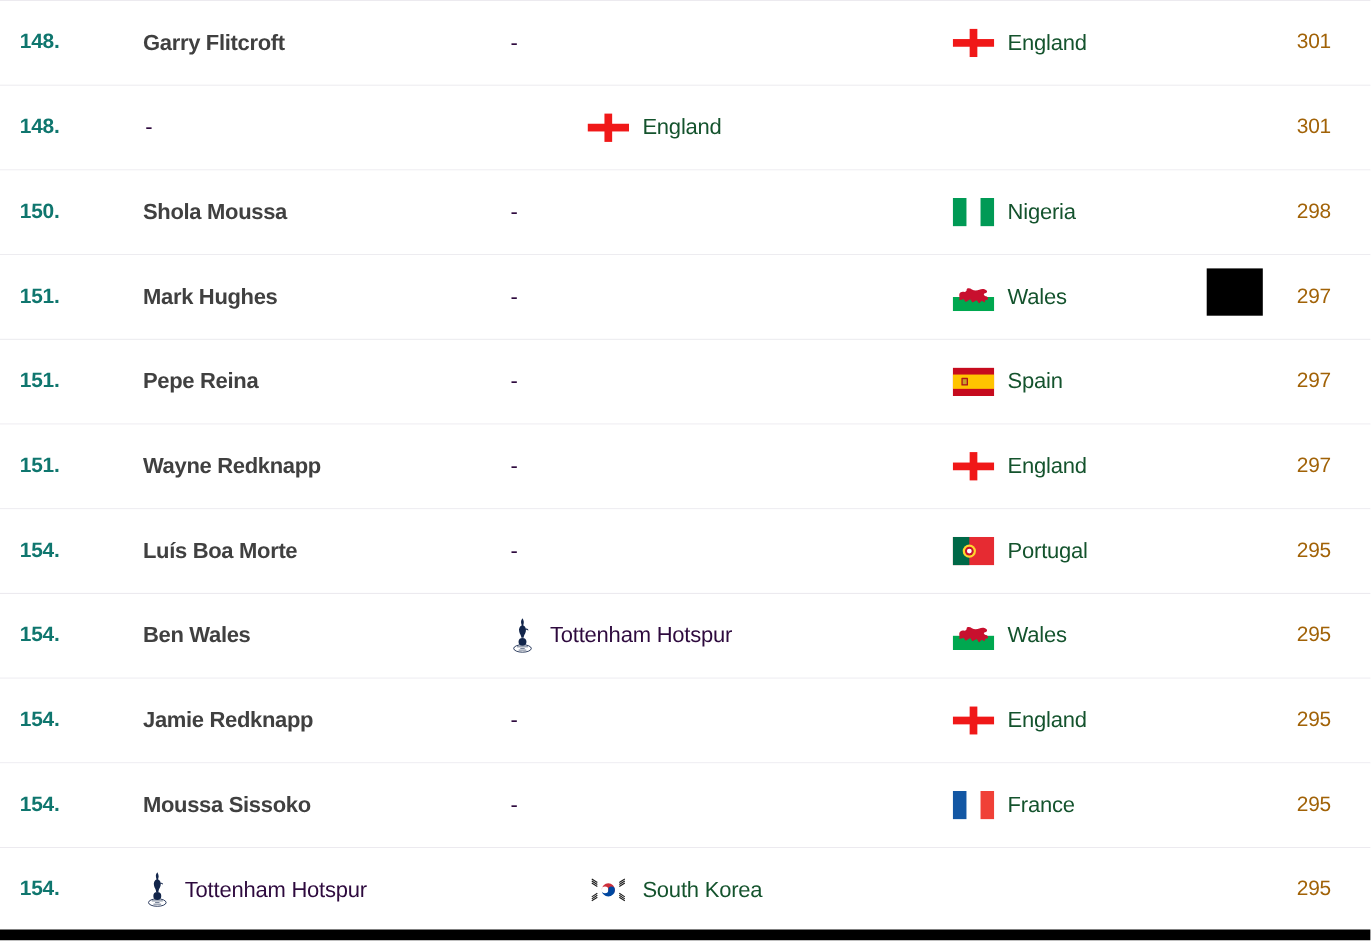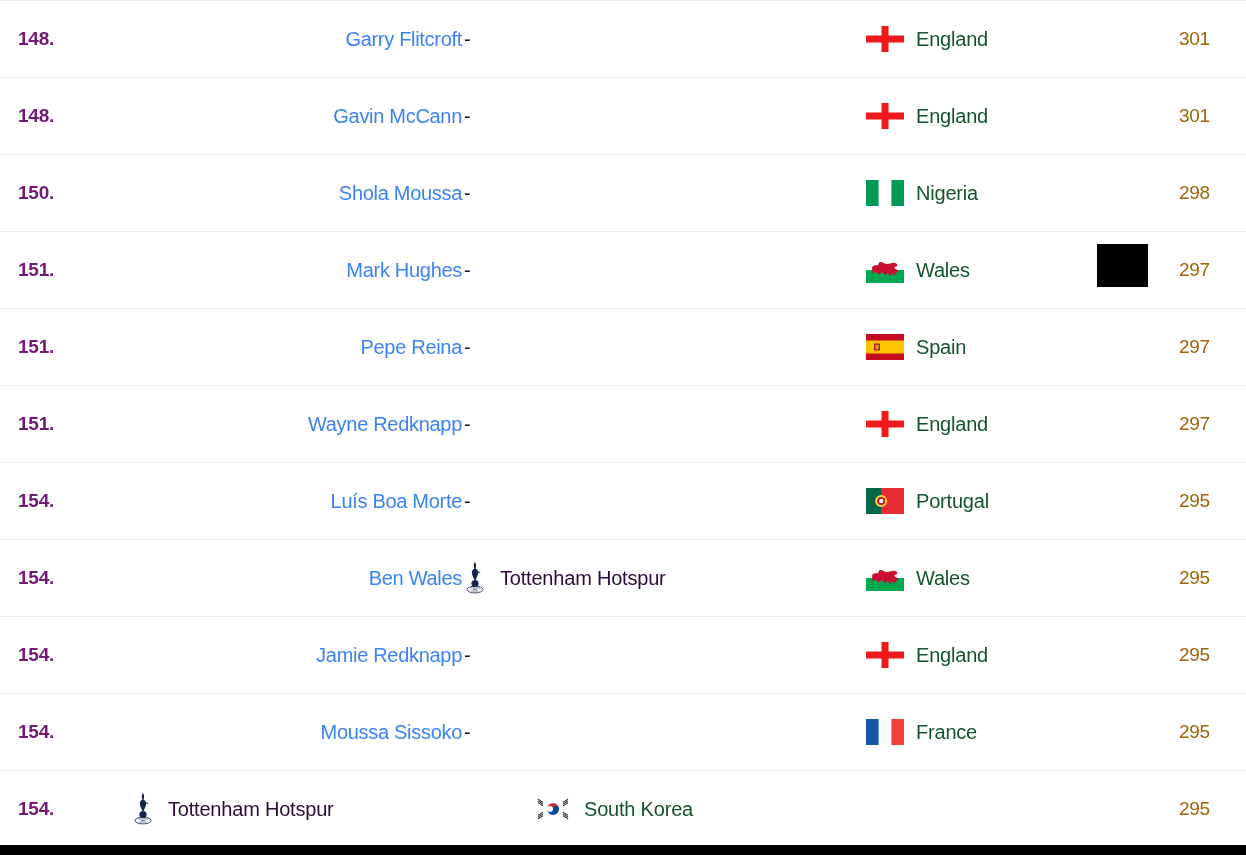--- a/index.html
+++ b/index.html
@@ -27,33 +27,32 @@
     height: 77px;
     width: 1246px;
     border-bottom: 1px solid #eceaef;
     background: #ffffff;
   }
   .c-rank {
     width: 130px;
     padding-left: 18px;
     font-size: 19px;
     font-weight: bold;
-    color: #701a75;
+    color: #0f766e;
     letter-spacing: -0.2px;
     flex: 0 0 130px;
   }
   .c-player {
     width: 332px;
     flex: 0 0 332px;
     font-size: 20px;
-    font-weight: normal;
-    color: #3b82f6;
+    font-weight: bold;
+    color: #404040;
     letter-spacing: -0.3px;
     white-space: nowrap;
-    text-align: right;
   }
   .c-club {
     width: 404px;
     flex: 0 0 404px;
     display: flex;
     align-items: center;
     font-size: 20px;
     color: #2e0a3e;
     letter-spacing: -0.2px;
     white-space: nowrap;
@@ -134,21 +133,20 @@
               <rect x="0" y="9.5" width="38" height="7" fill="#f01818"></rect>
               <rect x="15.5" y="0" width="7" height="26" fill="#f01818"></rect>
             </svg>
           </span>
           <span>England</span>
         </div>
         <div class="c-value">301</div>
       </div>
       <div class="row">
         <div class="c-rank">148.</div>
-        <div class="c-player">Gavin McCann</div>
         <div class="c-club">
           <span class="dash">-</span>
         </div>
         <div class="c-country">
           <span class="flag">
             <svg viewBox="0 0 38 26">
               <rect width="38" height="26" fill="#ffffff"></rect>
               <rect x="0" y="9.5" width="38" height="7" fill="#f01818"></rect>
               <rect x="15.5" y="0" width="7" height="26" fill="#f01818"></rect>
             </svg>

